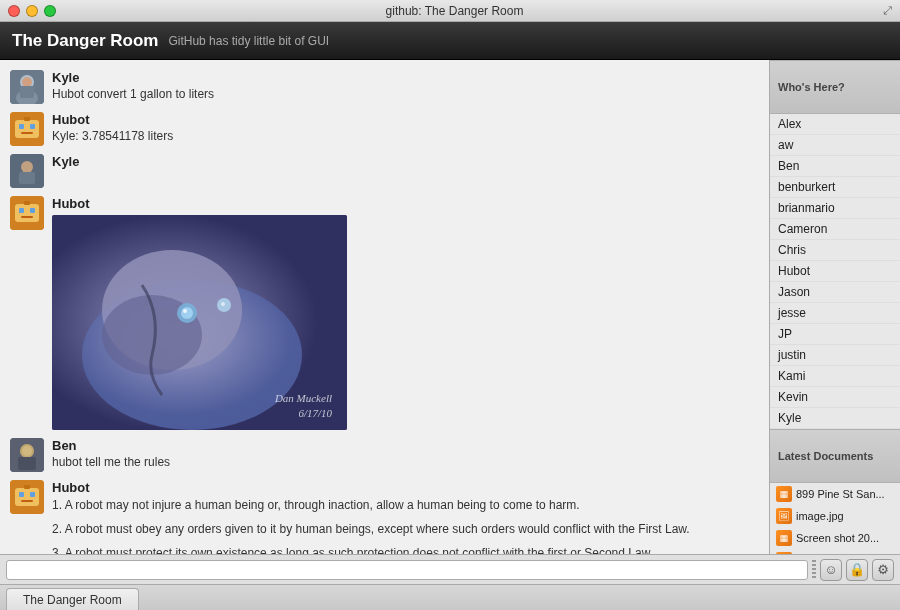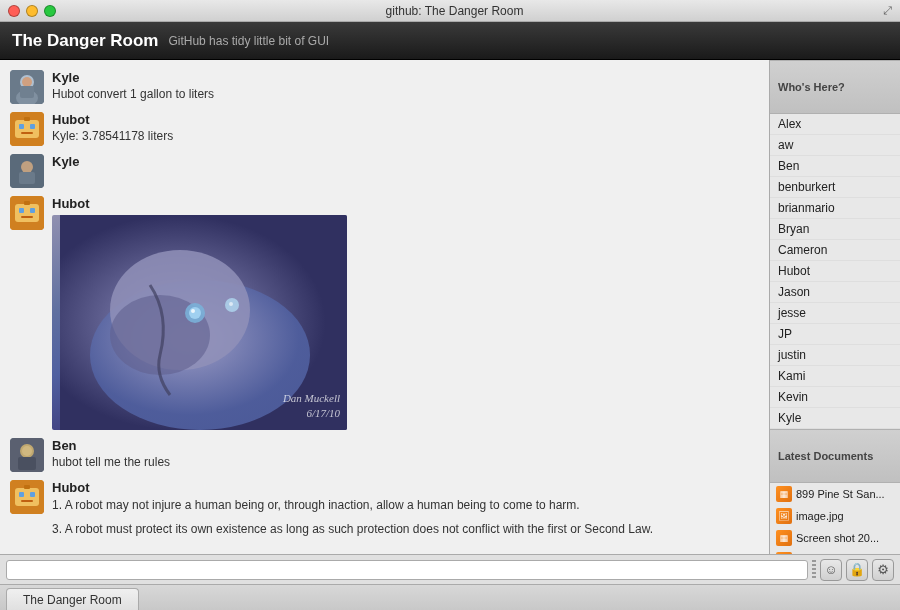--- a/index.html
+++ b/index.html
@@ -133,21 +133,20 @@
       background: linear-gradient(160deg, #9090b0 0%, #6070a0 30%, #5060a0 50%, #404080 70%, #303060 100%);
       border-radius: 2px;
       margin-top: 4px;
       position: relative;
       overflow: hidden;
     }
     .robot-image-content {
       width: 100%;
       height: 100%;
       position: relative;
-      margin-left: 8px;
     }
     .robot-signature {
       position: absolute;
       bottom: 10px;
       right: 15px;
       color: rgba(255,255,255,0.7);
       font-size: 11px;
       font-style: italic;
       font-family: cursive;
       text-align: right;
@@ -424,36 +423,37 @@
           <rect x="9" y="12" width="5" height="5" rx="1" fill="#60a0e0"></rect>
           <rect x="20" y="12" width="5" height="5" rx="1" fill="#60a0e0"></rect>
           <rect x="11" y="20" width="12" height="2" rx="1" fill="#c06010"></rect>
           <rect x="14" y="5" width="6" height="4" rx="1" fill="#c07010"></rect>
         </svg>
       </div>
       <div class="message-content">
         <div class="message-username">Hubot</div>
         <div class="laws-text">
           <p>1. A robot may not injure a human being or, through inaction, allow a human being to come to harm.</p>
+          <p>2. A robot must obey any orders given to it by human beings, except where such orders would conflict with the First Law.</p>
           <p>3. A robot must protect its own existence as long as such protection does not conflict with the first or Second Law.</p>
         </div>
       </div>
     </div>
 
   </div>
 
   <div class="sidebar">
     <div class="sidebar-section-header">Who's Here?</div>
     <div class="sidebar-item">Alex</div>
     <div class="sidebar-item">aw</div>
     <div class="sidebar-item">Ben</div>
     <div class="sidebar-item">benburkert</div>
     <div class="sidebar-item">brianmario</div>
-    <div class="sidebar-item">Bryan</div>
     <div class="sidebar-item">Cameron</div>
+    <div class="sidebar-item">Chris</div>
     <div class="sidebar-item">Hubot</div>
     <div class="sidebar-item">Jason</div>
     <div class="sidebar-item">jesse</div>
     <div class="sidebar-item">JP</div>
     <div class="sidebar-item">justin</div>
     <div class="sidebar-item">Kami</div>
     <div class="sidebar-item">Kevin</div>
     <div class="sidebar-item">Kyle</div>
 
     <div class="sidebar-section-header">Latest Documents</div>

